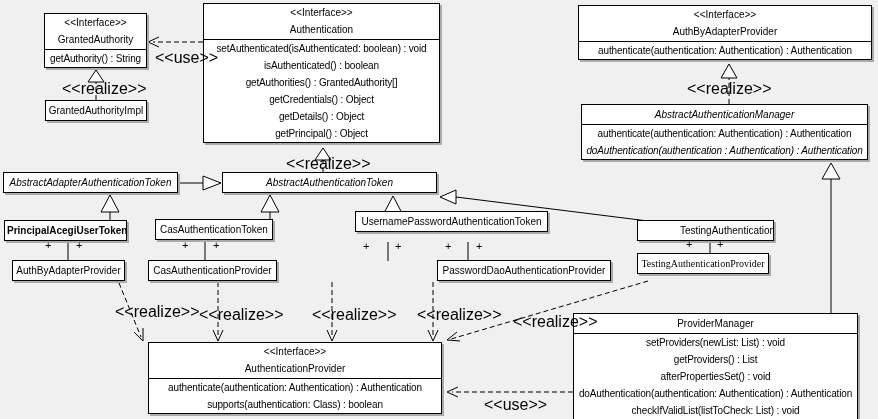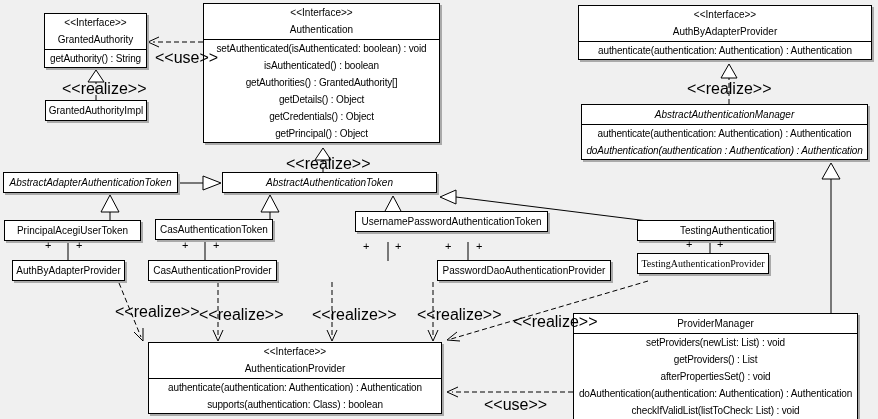--- a/index.html
+++ b/index.html
@@ -128,22 +128,22 @@
   </div>
 
   <div class="uml-box" style="left:203px;top:3px;width:237px;">
     <div class="box-head">
       <div class="stereo">&lt;&lt;Interface&gt;&gt;</div>
       <div class="cname">Authentication</div>
     </div>
     <div class="m">setAuthenticated(isAuthenticated: boolean) : void</div>
     <div class="m">isAuthenticated() : boolean</div>
     <div class="m">getAuthorities() : GrantedAuthority[]</div>
+    <div class="m">getCredentials() : Object</div>
     <div class="m">getDetails() : Object</div>
-    <div class="m">getCredentials() : Object</div>
     <div class="m">getPrincipal() : Object</div>
   </div>
 
   <div class="uml-box" style="left:578px;top:5px;width:294px;">
     <div class="box-head">
       <div class="stereo">&lt;&lt;Interface&gt;&gt;</div>
       <div class="cname">AuthByAdapterProvider</div>
     </div>
     <div class="m">authenticate(authentication: Authentication) : Authentication</div>
   </div>
@@ -161,21 +161,21 @@
       <div class="cname it">AbstractAdapterAuthenticationToken</div>
     </div>
   </div>
 
   <div class="uml-box nameonly" style="left:222px;top:172px;width:215px;">
     <div class="box-head">
       <div class="cname it">AbstractAuthenticationToken</div>
     </div>
   </div>
 
-  <div class="uml-box nameonly" style="left:4px;top:220px;width:137px;">
+  <div class="uml-box nameonly" style="left:4px;top:220px;width:123px;font-weight:bold;">
     <div class="box-head">
       <div class="cname">PrincipalAcegiUserToken</div>
     </div>
   </div>
 
   <div class="uml-box nameonly" style="left:155px;top:219px;width:118px;">
     <div class="box-head">
       <div class="cname">CasAuthenticationToken</div>
     </div>
   </div>

